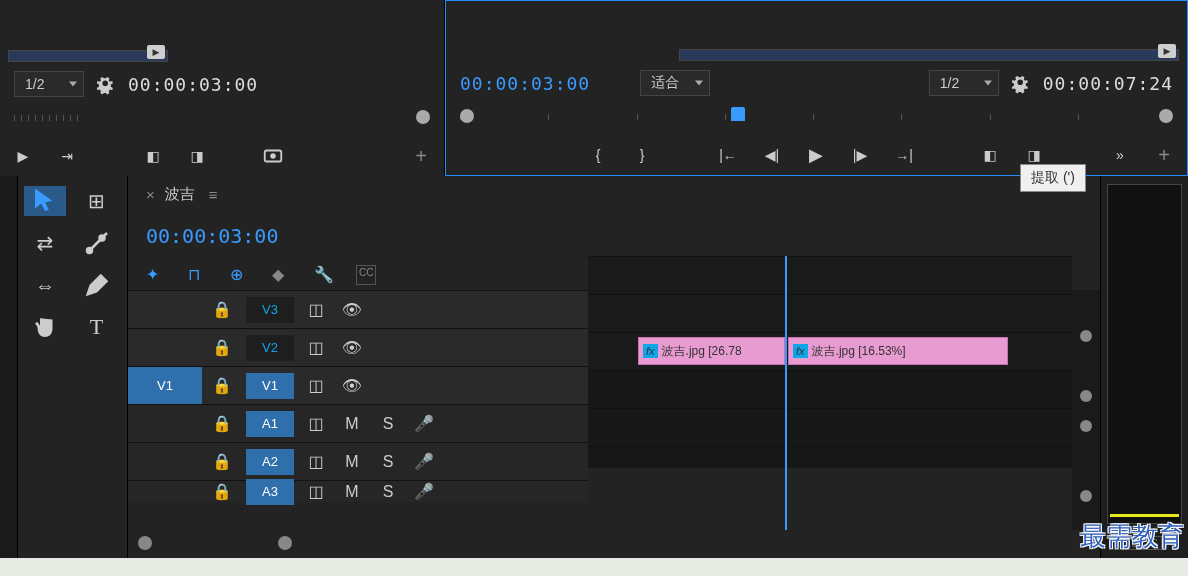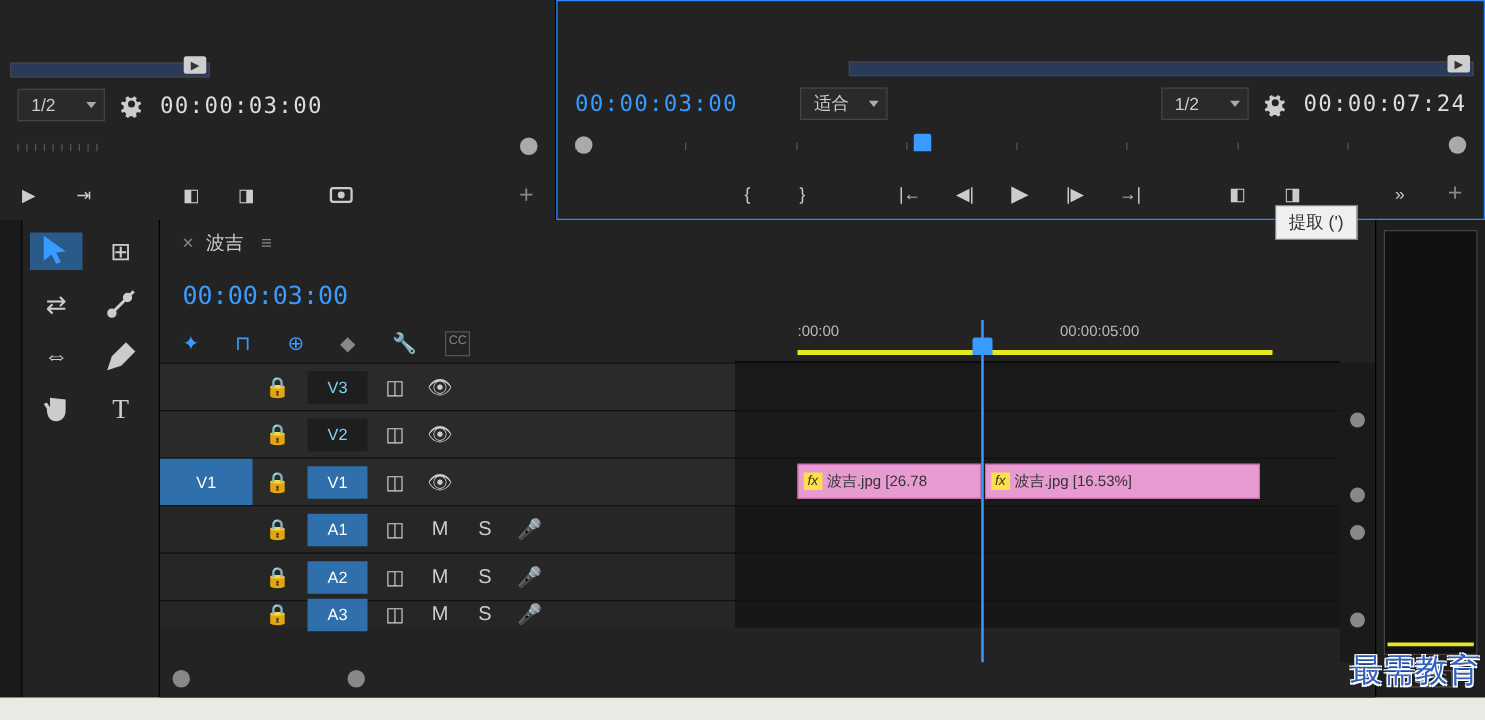--- a/index.html
+++ b/index.html
@@ -52,35 +52,35 @@
 .tl-tc { font-size:20px; color:#3a9bff; font-family:monospace; font-weight:500; }
 .hd-icon { width:20px; height:20px; color:#888; }
 
 .tl-body { flex:1; display:flex; min-height:0; }
 .track-headers { width:460px; flex:none; }
 .th-row { height:38px; display:flex; align-items:center; border-top:1px solid #111; background:#2a2a2a; }
 .th-row.audio { background:#262626; }
 .th-src { width:74px; text-align:center; color:#bbb; font-size:13px; }
 .th-src.active { background:#2f6fab; color:#fff; height:100%; display:flex; align-items:center; justify-content:center; }
 .th-lock { width:40px; text-align:center; }
-.th-label { width:48px; height:26px; margin:0 4px; background:#1e1e1e; color:#7dd3fc; display:flex; align-items:center; justify-content:center; font-size:13px; }
+.th-label { width:48px; height:26px; margin:0 4px; background:#1e1e1e; color:#0ea5e9; display:flex; align-items:center; justify-content:center; font-size:13px; }
 .th-label.active { background:#2f6fab; color:#fff; }
 .th-eye, .th-mute, .th-solo, .th-mic, .th-sync { width:36px; text-align:center; }
 
 .ruler-row { height:34px; position:relative; border-bottom:1px solid #000; }
 .ruler-labels { position:absolute; left:50px; right:0; top:2px; display:flex; font-size:12px; color:#bbb; }
 .rl { position:absolute; }
 .yellow-bar { position:absolute; left:50px; top:24px; width:380px; height:4px; background:#e8e820; }
 .ruler-playhead { position:absolute; top:14px; width:16px; height:14px; background:#3a9bff; border-radius:2px 2px 0 0; }
 
 .tracks { flex:1; position:relative; overflow:hidden; }
 .tr-row { height:38px; border-top:1px solid #111; position:relative; background:#1a1a1a; }
 .tr-row.audio { background:#171717; }
 .clip { position:absolute; top:4px; height:28px; background:#e89bd1; border:1px solid #c970b5; display:flex; align-items:center; font-size:12px; color:#333; overflow:hidden; white-space:nowrap; }
-.fx { background:#fde047; padding:1px 3px; margin:0 4px; font-style:italic; font-size:11px; }
+.fx { background:#0ea5e9; padding:1px 3px; margin:0 4px; font-style:italic; font-size:11px; }
 
 .playline { position:absolute; top:0; bottom:0; width:2px; background:#3a9bff; z-index:5; }
 
 .hscroll { height:20px; margin:4px 10px; position:relative; }
 .hs-knob-l { position:absolute; left:0; top:2px; width:14px; height:14px; border-radius:50%; background:#888; }
 .hs-knob-r { position:absolute; right:0; top:2px; width:14px; height:14px; border-radius:50%; background:#888; }
 
 .vside { width:28px; background:#1a1a1a; position:relative; }
 .vknob { width:12px; height:12px; border-radius:50%; background:#888; position:absolute; left:8px; }
 
@@ -298,29 +298,20 @@
             <div class="th-lock">🔒</div>
             <div class="th-label active">A3</div>
             <div class="th-sync">◫</div>
             <div class="th-mute">M</div>
             <div class="th-solo">S</div>
             <div class="th-mic">🎤</div>
           </div>
         </div>
 
         <div class="tracks" style="margin-top:-34px">
-          <div class="ruler-row">
-            <div class="ruler-labels">
-              <span class="rl" style="left:0">:00:00</span>
-              <span class="rl" style="left:210px">00:00:05:00</span>
-
-            </div>
-            <div class="yellow-bar"></div>
-            <div class="ruler-playhead" style="left:190px"></div>
-          </div>
           <div class="tr-row"></div>
           <div class="tr-row"></div>
           <div class="tr-row">
             <div class="clip" style="left:50px;width:147px">
                 <span class="fx">fx</span>
                 <span>波吉.jpg [26.78</span>
               </div>
             <div class="clip" style="left:200px;width:220px">
                 <span class="fx">fx</span>
                 <span>波吉.jpg [16.53%]</span>

